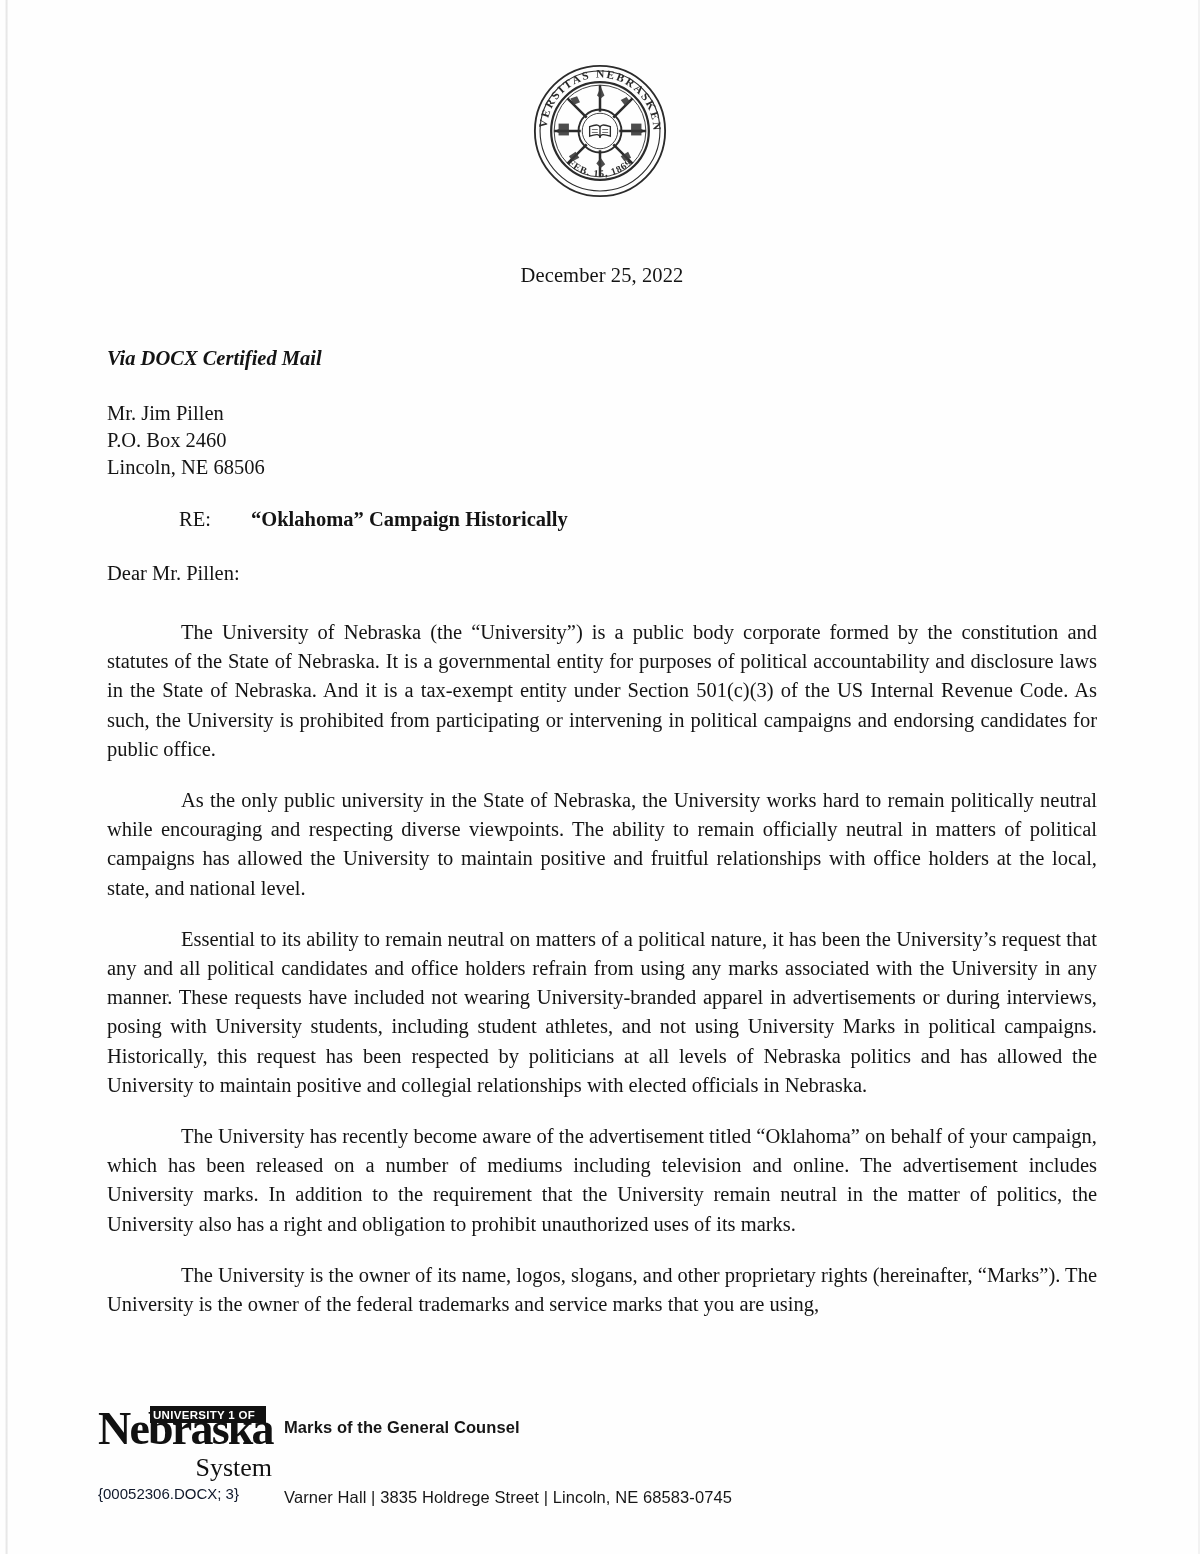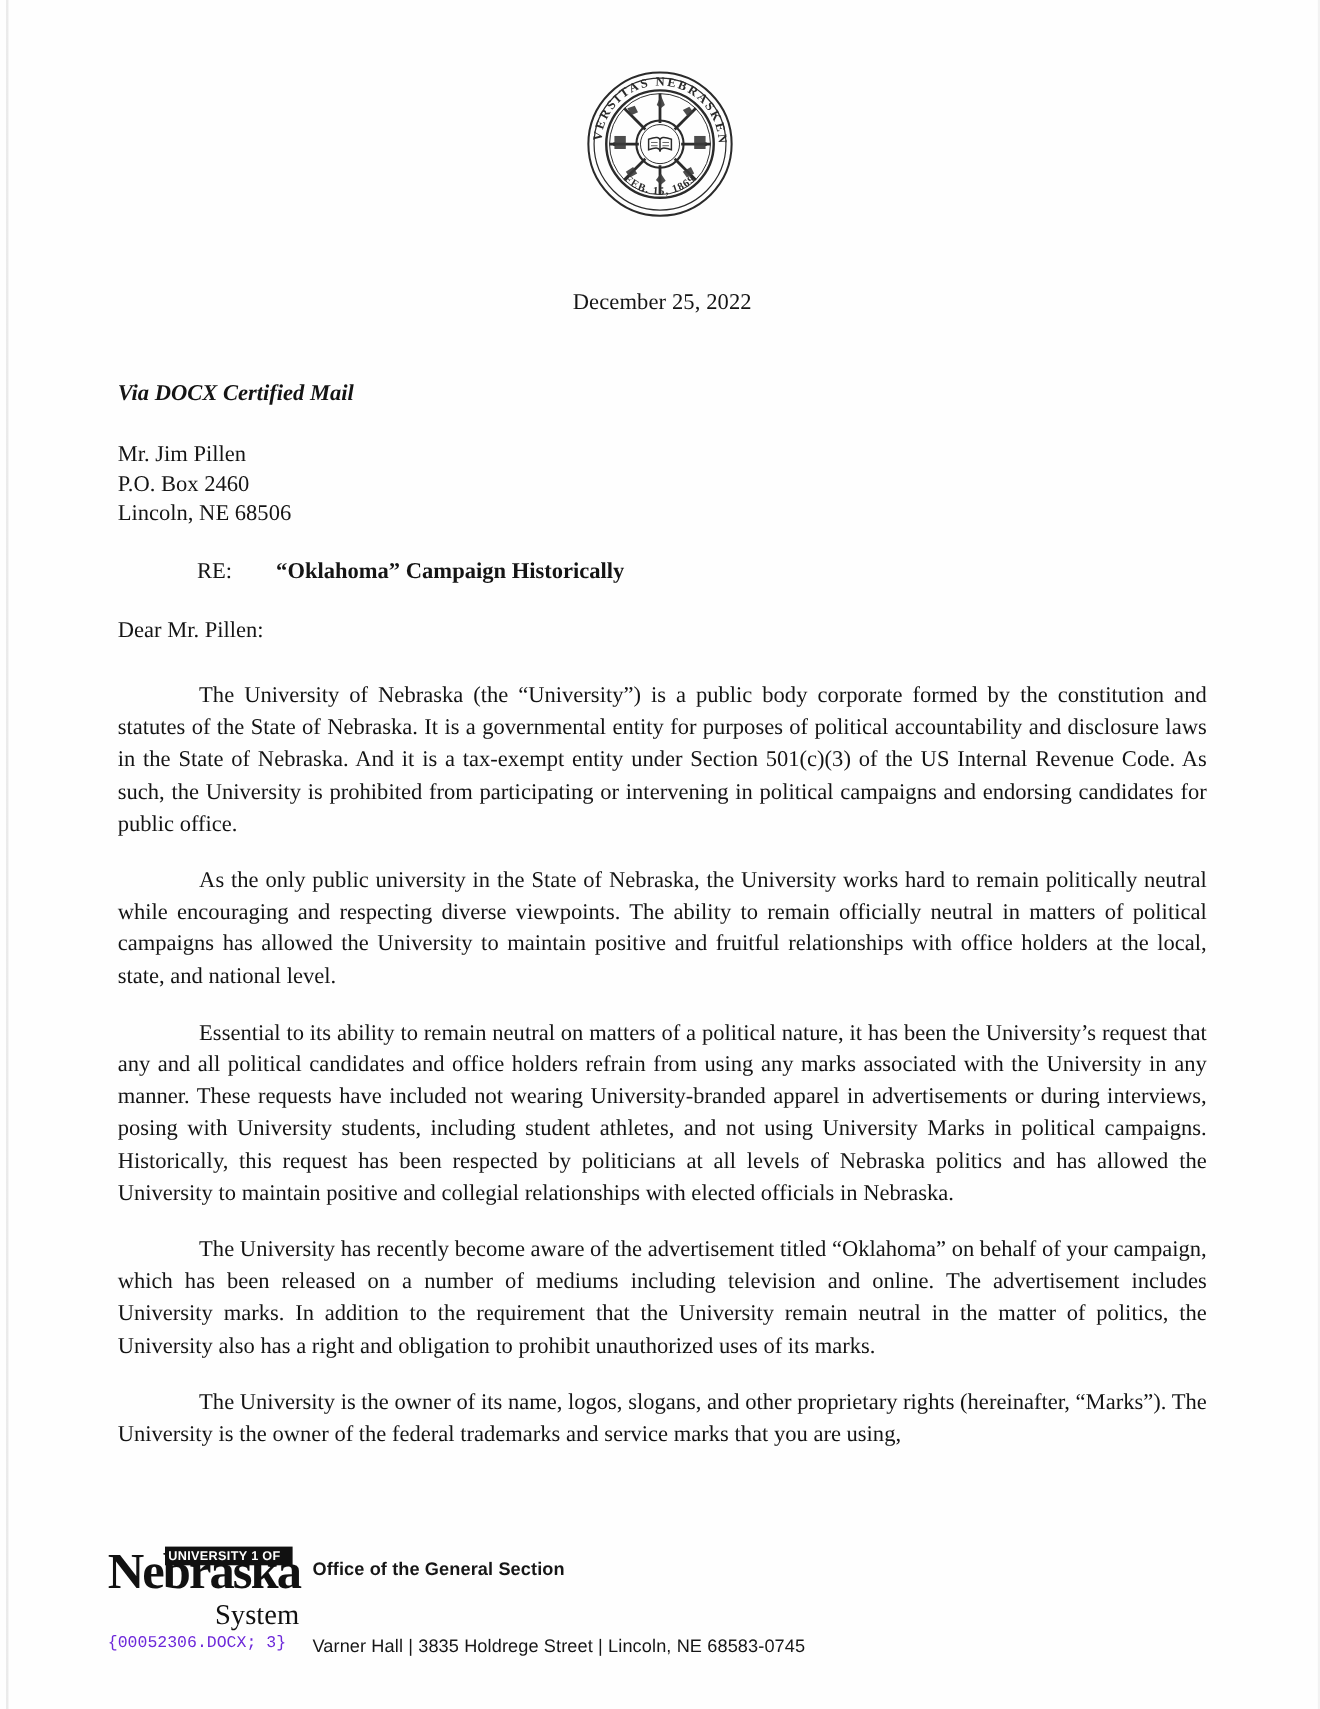--- a/index.html
+++ b/index.html
@@ -176,23 +176,23 @@
     top: 48px;
     font-family: "Liberation Serif", "DejaVu Serif", serif;
     font-size: 26px;
     color: #111;
     line-height: 28px;
   }
   .docref {
     position: absolute;
     left: 0;
     top: 79px;
-    font-family: Liberation Mono, monospace;
+    font-family: Liberation Sans, sans-serif;
     font-size: 15px;
-    color: #6d28d9;
+    color: #0f172a;
     white-space: nowrap;
   }
   .contact-col {
     flex: 1 1 auto;
     padding-left: 10px;
     padding-top: 10px;
     font-family: "Liberation Sans", sans-serif;
     color: #161616;
   }
   .contact-title {
@@ -301,20 +301,20 @@
         <div class="logo-neb">
           <span class="logo-word">Nebraska</span>
           <span class="logo-overline-bar"></span>
           <span class="logo-overline">UNIVERSITY 1 OF</span>
         </div>
         <span class="logo-system">System</span>
         <span class="docref">{00052306.DOCX; 3}</span>
       </div>
 
       <div class="contact-col">
-        <div class="contact-title">Office of the General Section</div>
+        <div class="contact-title">Marks of the General Counsel</div>
         <div class="contact-line">Varner Hall  |  3835 Holdrege Street  |  Lincoln, NE 68583-0745</div>
         <div class="contact-line">402.472.1201  |  FAX: 402.472.2038  |  nebraska.edu</div>
       </div>
     </div>
   </div>
 
 </div>
 
 </body></html>

